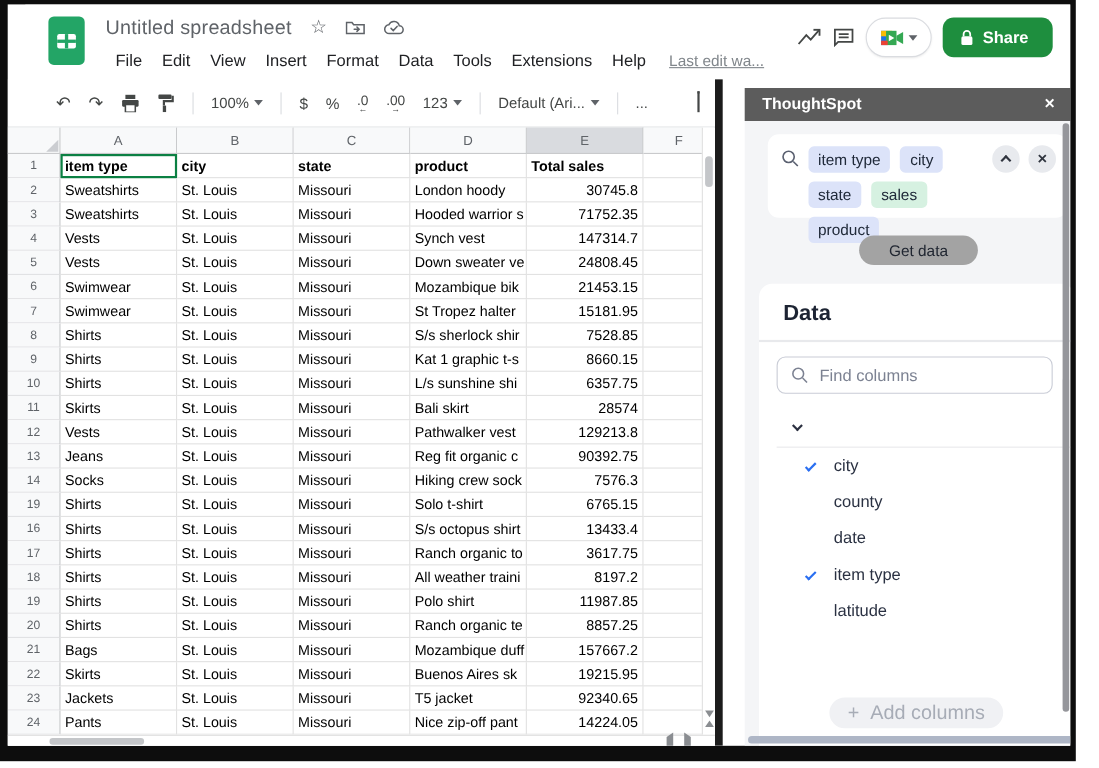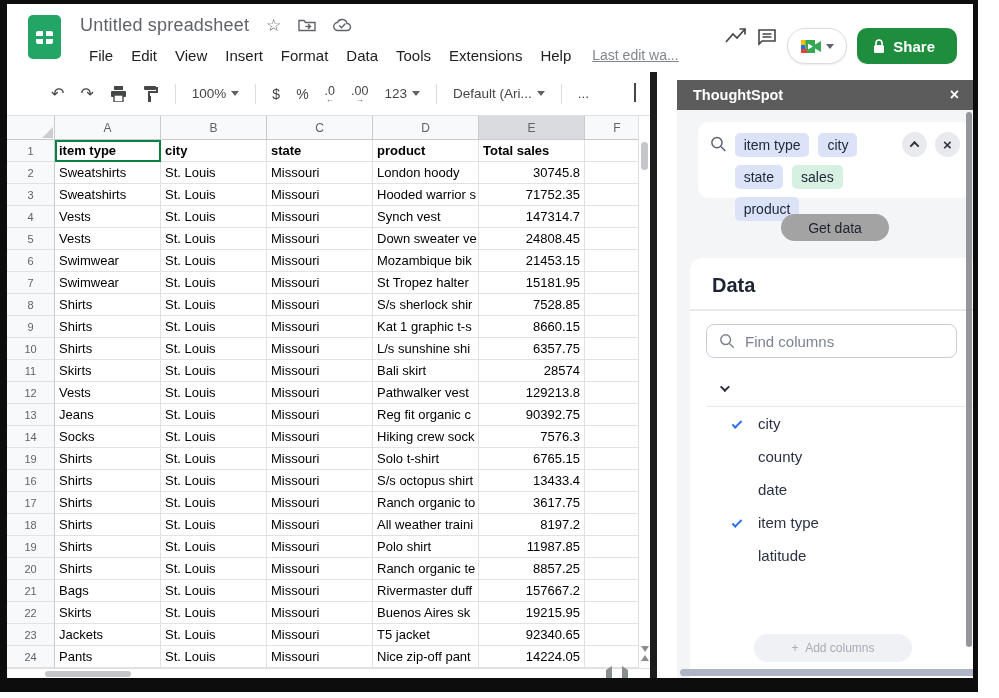--- a/index.html
+++ b/index.html
@@ -3,33 +3,33 @@
 <meta charset="utf-8">
 <style>
   * { margin:0; padding:0; box-sizing:border-box; }
   html,body { width:999px; height:698px; background:#fff; font-family:"Liberation Sans", sans-serif; overflow:hidden; }
 
   
   .window { position:absolute; left:0; top:0; width:978px; height:692px; background:#0d0d0d; }
   .app { position:absolute; left:7px; top:4px; width:966px; height:674px; background:#fff; overflow:hidden; display:flex; flex-direction:column; }
 
   
-  .topbar { height:68px; position:relative; background:#fff; flex:none; }
+  .topbar { height:68px; position:relative; background:#fff; flex:none;margin-left:16px; }
   .logo { position:absolute; left:21px; top:11px; width:33px; height:44px; background:#23a566; border-radius:5px; display:flex; align-items:center; justify-content:center; }
   .logo-grid { width:17px; height:13px; background:#fff; border-radius:2px; position:relative; }
   .logo-grid::before { content:""; position:absolute; left:0; top:5px; width:17px; height:3px; background:#23a566; }
   .logo-grid::after { content:""; position:absolute; left:7px; top:0; width:3px; height:13px; background:#23a566; }
   .title-block { position:absolute; left:73px; top:6px; }
   .title-row { display:flex; align-items:center; gap:17px; height:30px; }
   .doc-title { font-size:18px; color:#5f6368; letter-spacing:.2px; }
   .t-icon { color:#5f6368; font-size:16px; line-height:1; display:flex; align-items:center; }
   .menu-row { display:flex; align-items:center; height:26px; margin-top:2px; }
   .menu-item { font-size:15px; color:#202124; padding:2px 9px; border-radius:4px; cursor:default; }
   .last-edit { font-size:14px; color:#80868b; text-decoration:underline; margin-left:12px; white-space:nowrap; }
-  .tb-right { position:absolute; right:16px; top:24px; display:flex; align-items:flex-start; gap:10px; }
+  .tb-right { position:absolute; right:16px; top:12px; display:flex; align-items:center; gap:10px; }
   .meet-pill { width:60px; height:36px; border:1px solid #dadce0; border-radius:18px; display:flex; align-items:center; justify-content:center; gap:4px; background:#fff; box-shadow:0 1px 2px rgba(0,0,0,.08); }
   .caret-down { width:0; height:0; border-left:4px solid transparent; border-right:4px solid transparent; border-top:5px solid #5f6368; }
   .share-btn { height:36px; padding:0 22px 0 16px; background:#1e8e3e; border:none; border-radius:10px; color:#fff; font-size:15px; font-weight:700; display:flex; align-items:center; gap:8px; font-family:"Liberation Sans",sans-serif; }
 
   
   .main { flex:1; display:flex; min-height:0; }
   .sheet-col { width:643px; flex:none; display:flex; flex-direction:column; background:#fff; }
   .panel-divider { width:7px; flex:none; background:#1c1c1c; }
   .panel { flex:1; display:flex; flex-direction:column; min-width:0;padding-left:20px; }
 
@@ -95,21 +95,21 @@
   .wrench-btn { margin-left:auto; width:28px; height:28px; border-radius:50%; background:#edeff2; display:flex; align-items:center; justify-content:center; }
   .find-wrap { margin:13px 20px 0 16px; height:34px; border:1px solid #c9ccd6; border-radius:8px; display:flex; align-items:center; gap:10px; padding:0 10px 0 12px; background:#fff; }
   .find-input { border:none; outline:none; flex:1; font-size:15px; color:#333; font-family:"Liberation Sans",sans-serif; background:transparent; }
   .find-input::placeholder { color:#7c8292; }
   .tree-hdr { height:36px; margin-top:12px; display:flex; align-items:center; padding-left:30px; }
   .tree-hdr-label { font-size:15px; font-weight:700; color:#1d2433; margin-left:14px; }
   .col-list { }
   .col-item { height:33px; display:flex; align-items:center; padding-left:42px; position:relative; }
   .col-item .check { position:absolute; left:42px; width:10px; height:5px; border-left:2px solid #2a6ff1; border-bottom:2px solid #2a6ff1; transform:rotate(-45deg); }
   .col-item-label { font-size:15px; color:#2a3142; margin-left:26px; }
-  .addcols-btn { position:absolute; left:64px; bottom:16px; width:158px; height:28px; border-radius:14px; background:#f0f1f4; border:none; font-size:12px; color:#a7acb6; font-family:"Liberation Sans",sans-serif;margin-top:29px; }
+  .addcols-btn { position:absolute; left:64px; bottom:16px; width:158px; height:28px; border-radius:14px; background:#f0f1f4; border:none; font-size:18px; color:#a7acb6; font-family:"Liberation Sans",sans-serif;margin-top:29px; }
   .inner-sb { position:absolute; right:5px; top:85px; width:6px; height:268px; border-radius:3px; background:#d6d8dc; }
   .panel-sb { position:absolute; right:1px; top:2px; width:6px; height:535px; border-radius:3px; background:#95969b; }
   .panel-hsb { position:absolute; left:3px; bottom:2px; height:7px; width:296px; border-radius:4px; background:#aeb6c6; }
 
   svg { display:block; }
 </style>
 </head>
 <body>
 
 <div class="window">
@@ -423,21 +423,21 @@
                 <div class="gc">Missouri</div>
                 <div class="gc">Ranch organic te</div>
                 <div class="gc num">8857.25</div>
                 <div class="gc last"></div>
               </div>
               <div class="g-row">
                 <div class="rh">21</div>
                 <div class="gc">Bags</div>
                 <div class="gc">St. Louis</div>
                 <div class="gc">Missouri</div>
-                <div class="gc">Rivermaster duff</div>
+                <div class="gc">Mozambique duff</div>
                 <div class="gc num">157667.2</div>
                 <div class="gc last"></div>
               </div>
               <div class="g-row">
                 <div class="rh">22</div>
                 <div class="gc">Skirts</div>
                 <div class="gc">St. Louis</div>
                 <div class="gc">Missouri</div>
                 <div class="gc">Buenos Aires sk</div>
                 <div class="gc num">19215.95</div>

